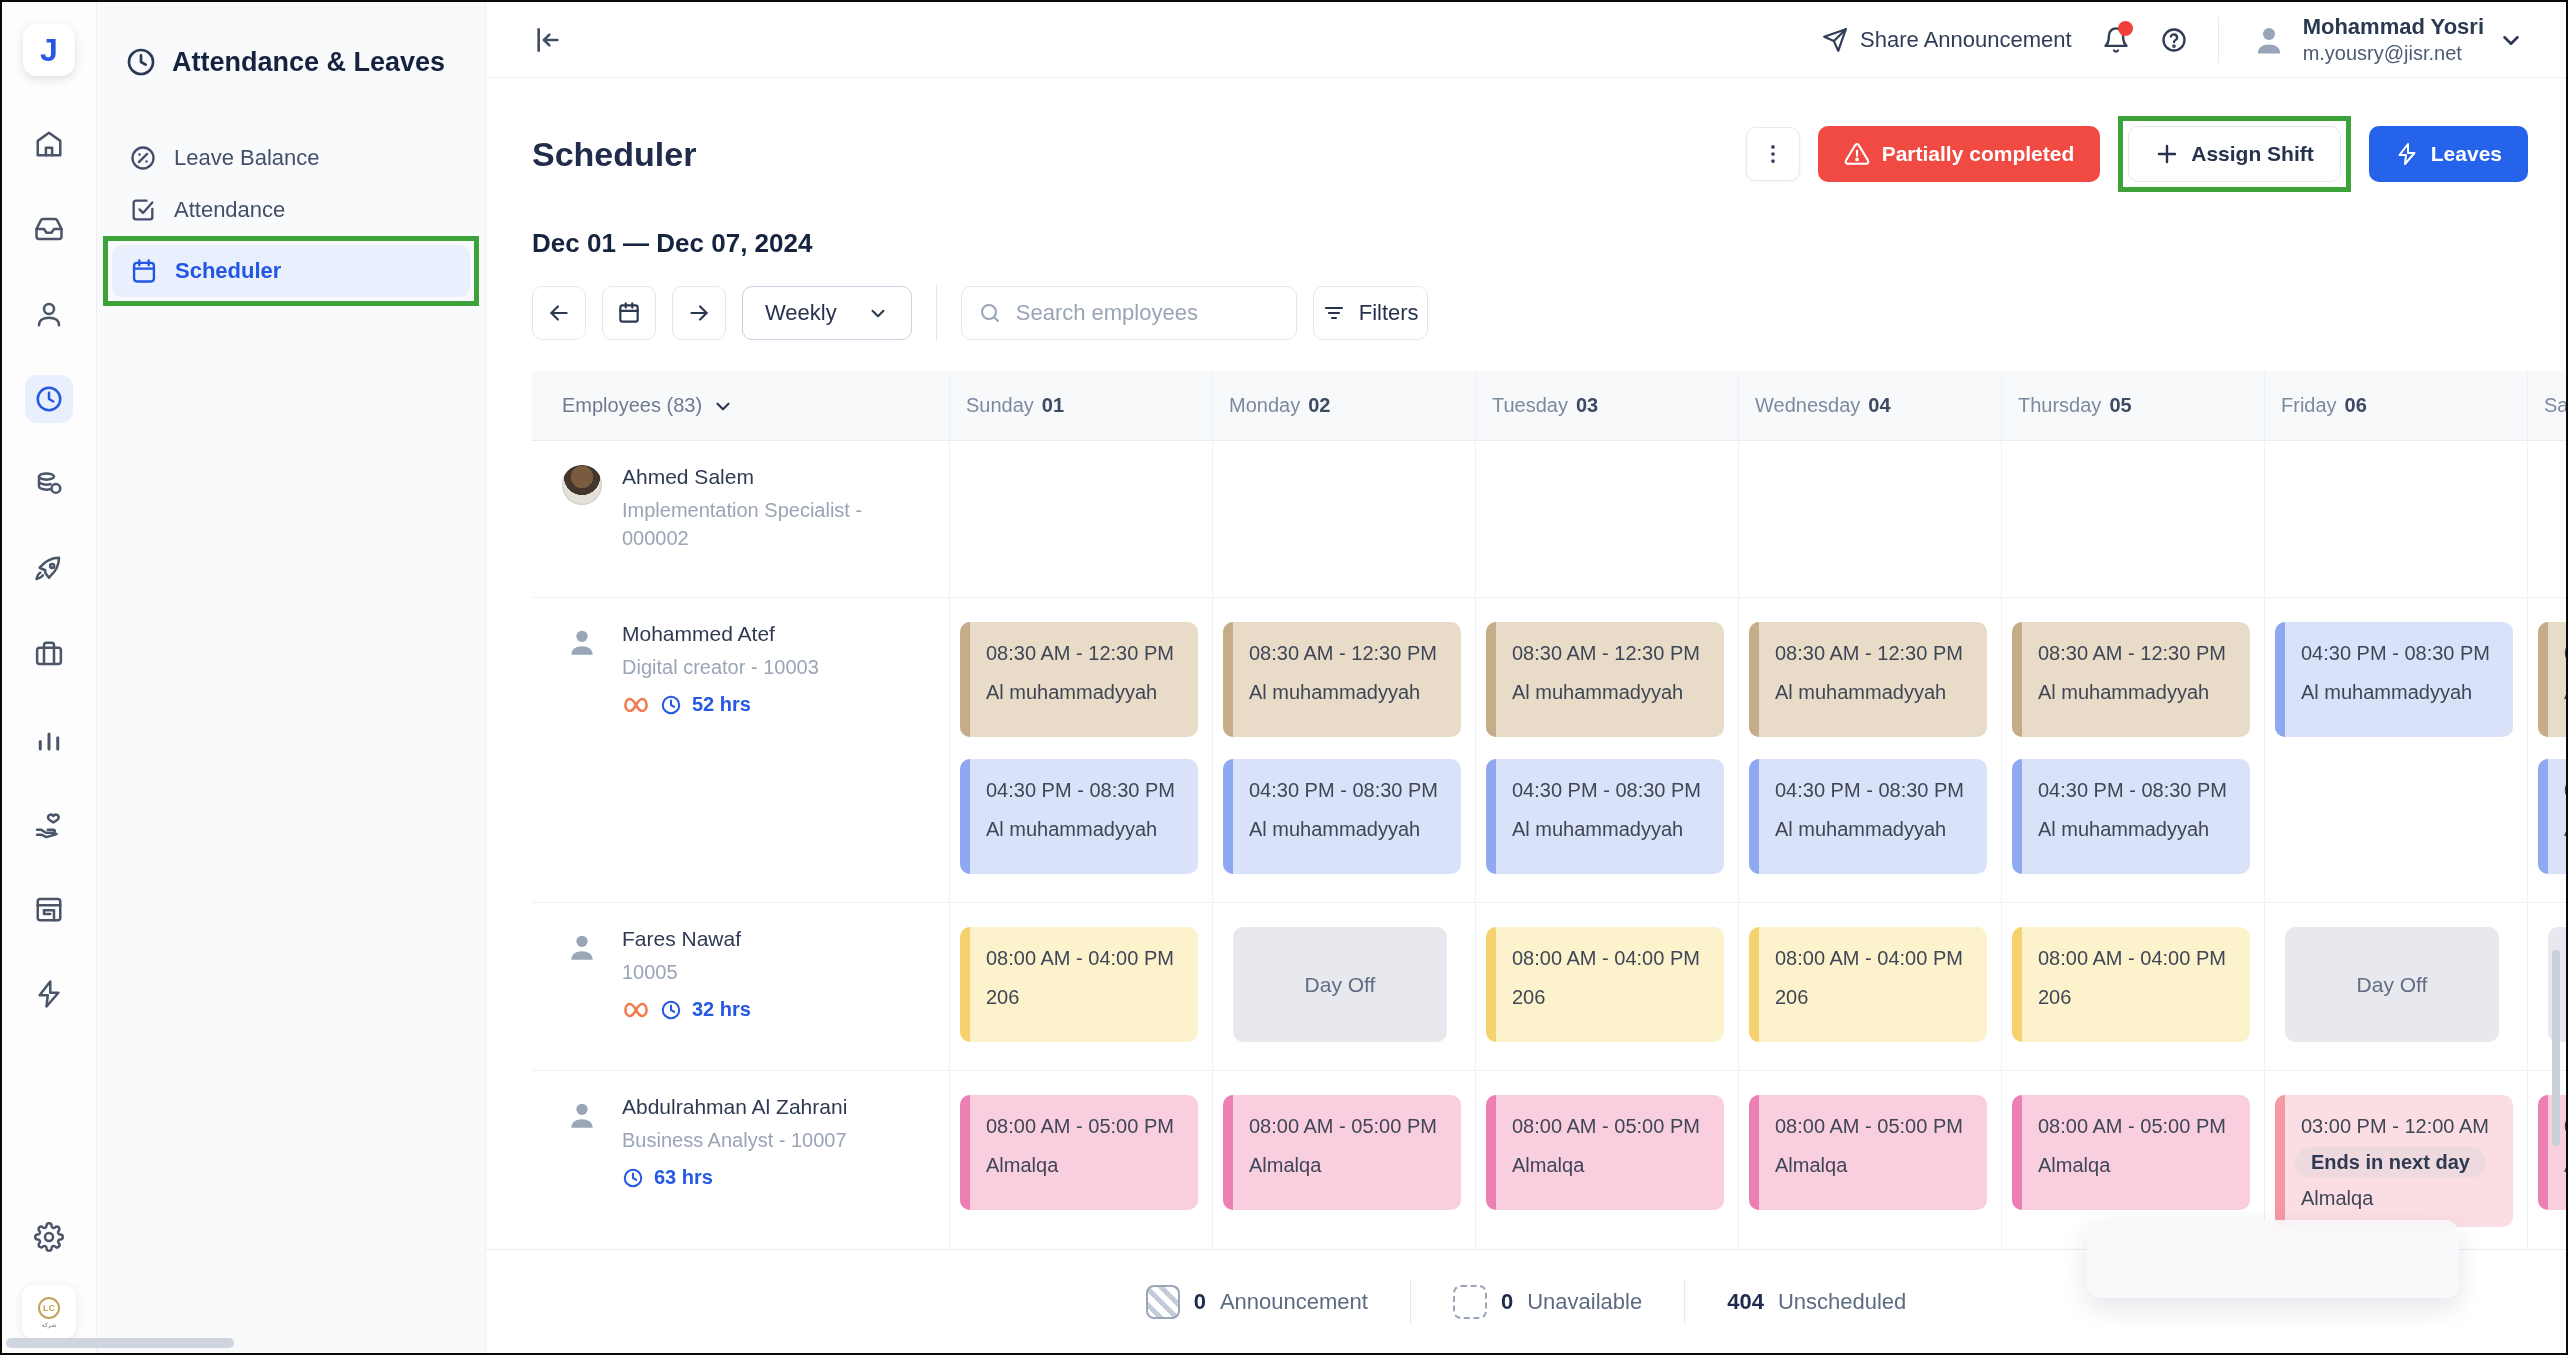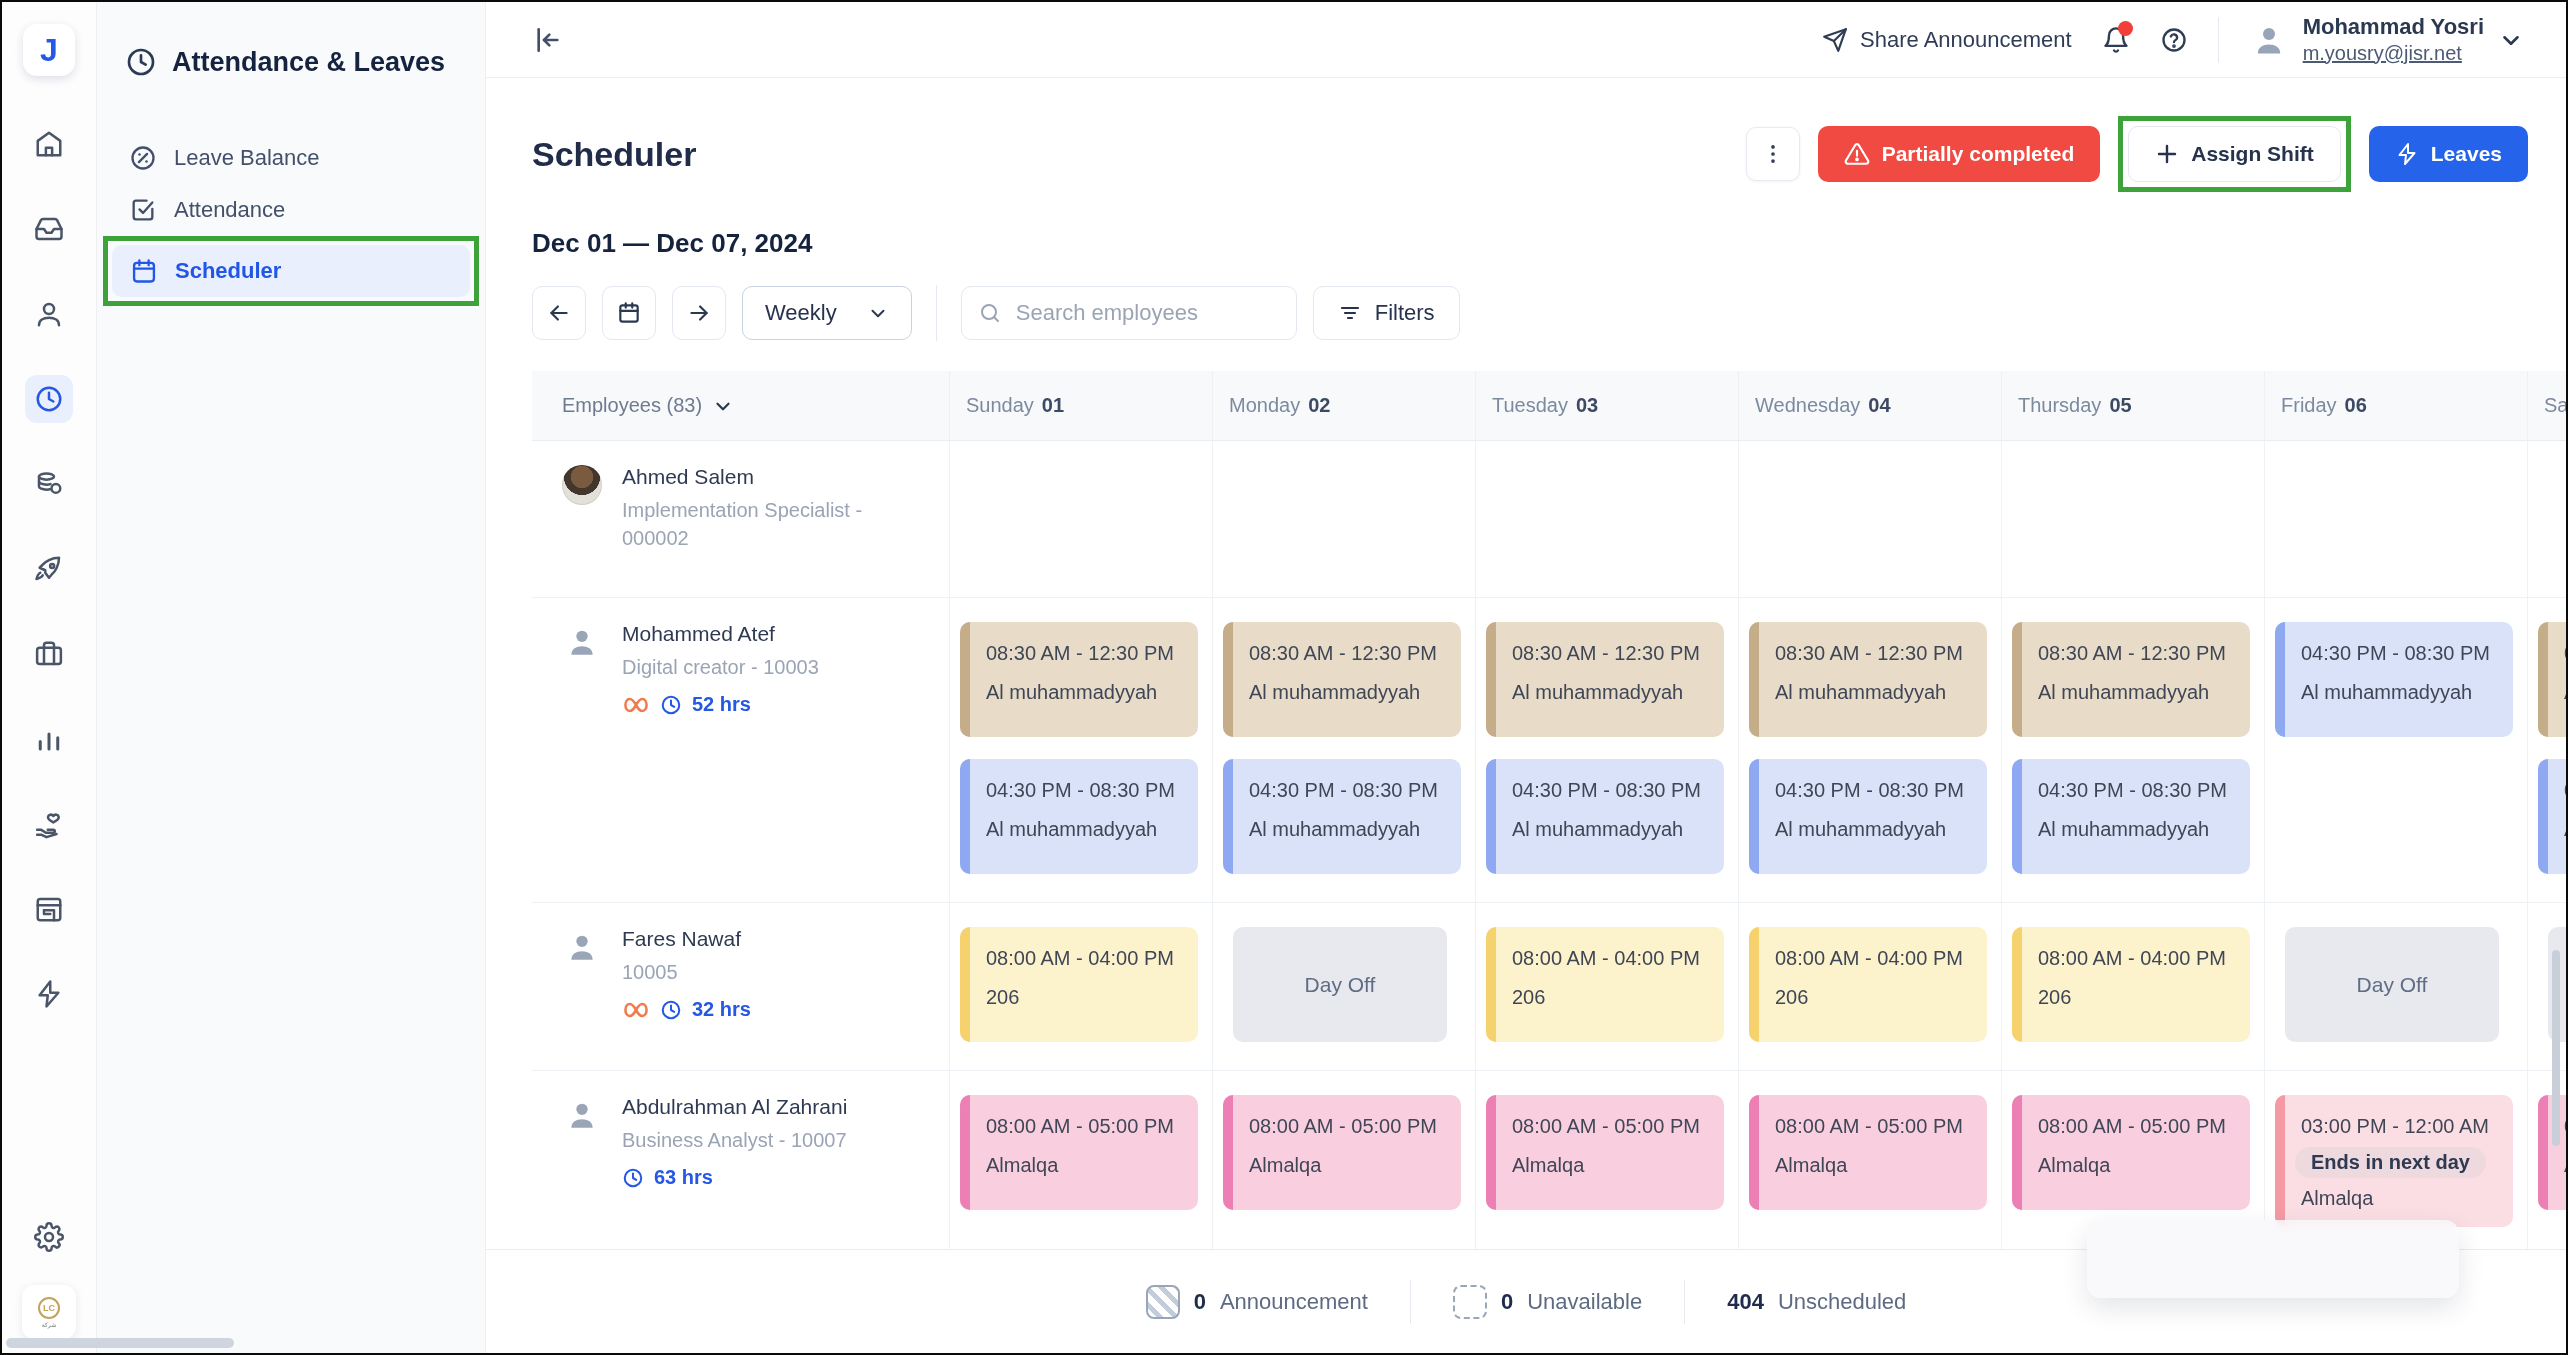--- a/index.html
+++ b/index.html
@@ -32,41 +32,41 @@
   .topbar{height:76px;flex:0 0 76px;border-bottom:1px solid #edeff3;display:flex;align-items:center;padding:0 42px 0 46px;}
   .collapse-btn{color:#44506a;cursor:pointer;}
   .topbar-right{margin-left:auto;display:flex;align-items:center;gap:30px;}
   .share{display:flex;align-items:center;gap:12px;font-size:22px;color:#303c55;cursor:pointer;}
   .icon-btn{color:#303c55;cursor:pointer;position:relative;}
   .bell-dot{position:absolute;top:-5px;right:-3px;width:15px;height:15px;border-radius:50%;background:#f23f3a;}
   .tb-divider{width:1px;height:46px;background:#e6e9ef;}
   .user{display:flex;align-items:center;gap:14px;cursor:pointer;}
   .user-txt{display:flex;flex-direction:column;line-height:1.25;}
   .user-name{font-size:22px;font-weight:bold;color:#2b3950;}
-  .user-email{font-size:20px;color:#4c5a74;text-decoration:underline;}
+  .user-email{font-size:20px;color:#4c5a74;}
   
   .page-head{display:flex;align-items:center;padding:38px 38px 0 46px;}
   .page-title{font-size:34px;font-weight:bold;color:#202c4a;}
   .head-actions{margin-left:auto;display:flex;align-items:center;gap:18px;}
   .kebab-btn{width:54px;height:54px;border:1px solid #e7eaf0;border-radius:10px;background:#fff;box-shadow:0 1px 3px rgba(20,30,60,.06);display:flex;align-items:center;justify-content:center;color:#333f58;cursor:pointer;}
   .btn{height:56px;border:none;border-radius:10px;display:inline-flex;align-items:center;gap:12px;font-size:21px;font-weight:600;padding:0 26px;cursor:pointer;font-family:inherit;}
   .btn-danger{background:#f04a42;color:#fff;align-items:center;}
   .btn-white{background:#fff;border:1px solid #e3e7ee;color:#27334d;}
   .btn-primary{background:#2563eb;color:#fff;}
   .green-wrap-btn{border:5px solid #3ea23a;padding:5px;display:inline-flex;}
   .date-row{padding:36px 0 0 46px;font-size:26px;font-weight:bold;color:#16233f;}
   
   .toolbar{display:flex;align-items:center;gap:16px;padding:26px 0 0 46px;}
   .tool-btn{width:54px;height:54px;border:1px solid #e3e8f0;border-radius:10px;background:#fff;color:#2b3950;display:flex;align-items:center;justify-content:center;cursor:pointer;}
   .weekly{height:54px;border:1px solid #c9d2e0;border-radius:10px;padding:0 22px;display:flex;align-items:center;gap:30px;font-size:22px;color:#27334d;background:#fff;cursor:pointer;}
   .tool-divider{width:1px;height:56px;background:#e6e9ef;margin:0 8px;}
   .search{width:336px;height:54px;border:1px solid #e3e8f0;border-radius:10px;display:flex;align-items:center;gap:12px;padding:0 16px;background:#fff;color:#98a2b3;}
   .search input{border:none;outline:none;flex:1;font-size:22px;color:#3f4b63;font-family:inherit;background:transparent;}
   .search input::placeholder{color:#9aa4b5;}
-  .filters{height:54px;border:1px solid #e3e8f0;border-radius:10px;padding:0 24px;display:flex;align-items:center;gap:13px;font-size:22px;color:#27334d;background:#fff;cursor:pointer;}
+  .filters{height:54px;border:1px solid #e3e8f0;border-radius:10px;padding:0 8px;display:flex;align-items:center;gap:13px;font-size:22px;color:#27334d;background:#fff;cursor:pointer;}
   
   .table-wrap{margin:30px 0 0 46px;flex:1;overflow:hidden;position:relative;}
   .sched-grid{display:grid;grid-template-columns:417px repeat(7,263px);width:2258px;}
   .gh-cell{height:70px;background:#f8f9fb;border-bottom:1px solid #e9edf2;display:flex;align-items:center;padding:0 16px;font-size:20px;color:#7c8aa0;border-left:1px solid #eef1f5;white-space:nowrap;}
   .gh-cell.first{border-left:none;padding-left:30px;color:#6e7a90;gap:10px;}
   .day-num{font-weight:bold;color:#3c4a63;margin-left:8px;}
   .bd-cell{border-bottom:1px solid #eef1f5;border-left:1px solid #eef1f5;padding:24px 0 28px;min-height:157px;}
   .bd-cell.first{border-left:none;padding:24px 16px 20px 30px;}
   .emp-cell{display:flex;gap:20px;align-items:flex-start;}
   .avatar-photo{width:40px;height:40px;border-radius:50%;flex:0 0 40px;background:radial-gradient(circle at 50% 30%,#7b5b40 0 32%,#43362c 33% 52%,#e3e0da 53% 100%);box-shadow:inset 0 0 0 1px rgba(0,0,0,.08);}

